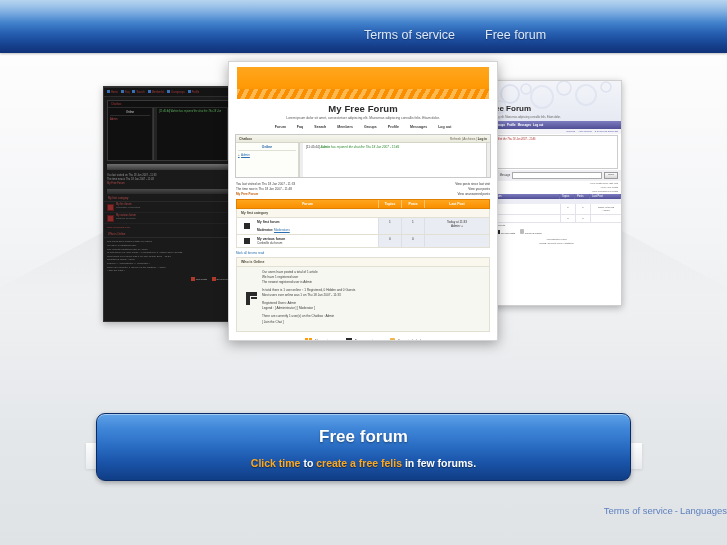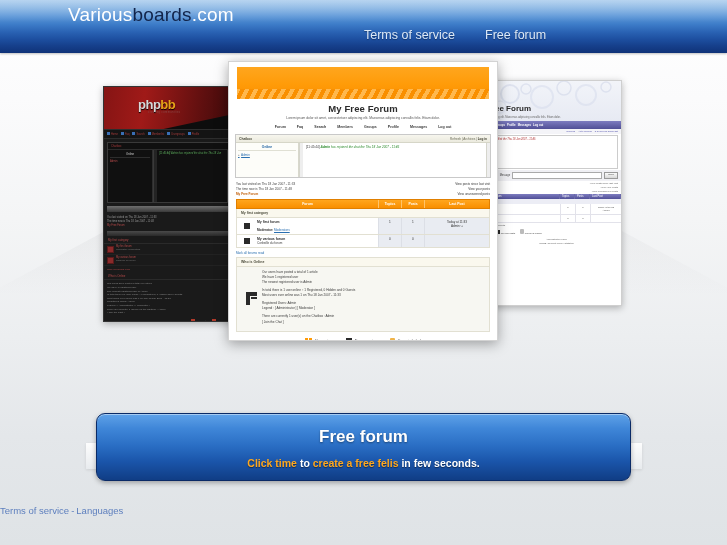--- a/index.html
+++ b/index.html
@@ -417,53 +417,45 @@
     color: #ffffff;
     text-shadow: 0 1px 1px rgba(0,0,0,0.45);
   }
   .cta-sub .or { color: #ffa81e; }
 
   
   .footer {
     position: absolute;
     left: 0; top: 505px;
     width: 727px;
-    text-align: left;
+    text-align: right;
     font-size: 9.5px;
   }
   .footer a { color:#5d7fbe; text-decoration:none;}
   .footer .dash { color:#5d7fbe; margin: 0 2px;}
 </style>
 </head>
 <body>
 
 <div class="header">
   <div class="header-sheen"></div>
 
-  <div class="logo">
-    <span class="l-a">Various</span><span class="l-b">boards</span><span class="l-c">.com</span>
-  </div>
 
   <div class="header-nav">
     <a href="#">Terms of service</a>
     <a href="#">Free forum</a>
   </div>
 </div>
 
 <div class="stage">
 
   <div class="wedge wedge-l"></div>
   <div class="wedge wedge-r"></div>
 
   <div class="preview prev-left">
-    <div class="dk-banner">
-      <div class="dk-banner-slash"></div>
-      <div class="dk-banner-txt"><span>php</span><span class="bb">bb</span></div>
-      <div class="dk-banner-sub">creating  communities</div>
-    </div>
     <div class="dk-nav">
       <span><i></i><span>Home</span></span>
       <span><i></i><span>Faq</span></span>
       <span><i></i><span>Search</span></span>
       <span><i></i><span>Memberlist</span></span>
       <span><i></i><span>Usergroups</span></span>
       <span><i></i><span>Profile</span></span>
     </div>
     <div class="dk-panel">
       <div class="dk-panel-hd">Chatbox</div>
@@ -726,20 +718,20 @@
 
   </div>
 
 </div>
 
 <div class="cta-wrap">
   <div class="cta-shadowbar"></div>
   <div class="cta">
     <div class="cta-title">Free forum</div>
     <div class="cta-sub">
-      <span class="or">Click time</span><span> to </span><span class="or">create a free felis</span><span> in few seconds.</span>
+      <span class="or">Click time</span><span> to </span><span class="or">create a free felis</span><span> in few forums.</span>
     </div>
   </div>
 </div>
 
 <div class="footer">
   <a href="#">Terms of service</a><span class="dash">-</span><a href="#">Languages</a>
 </div>
 
 </body></html>

